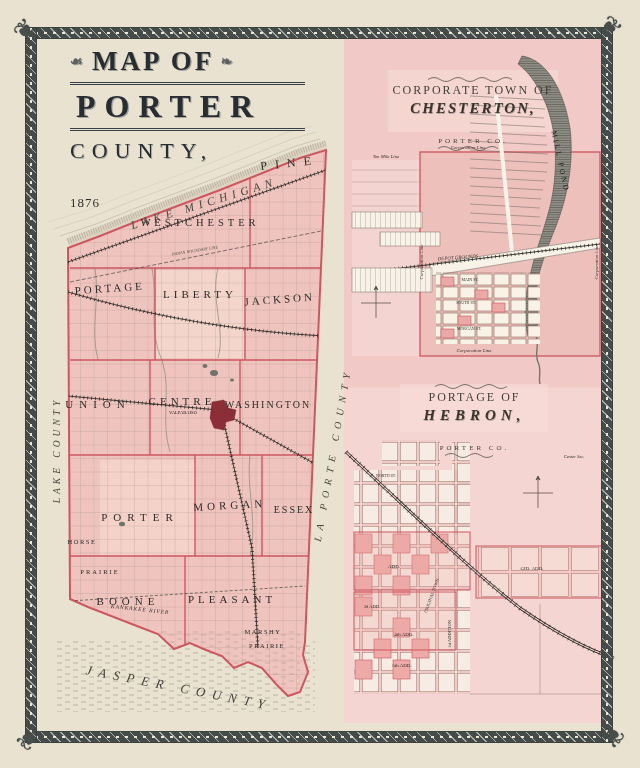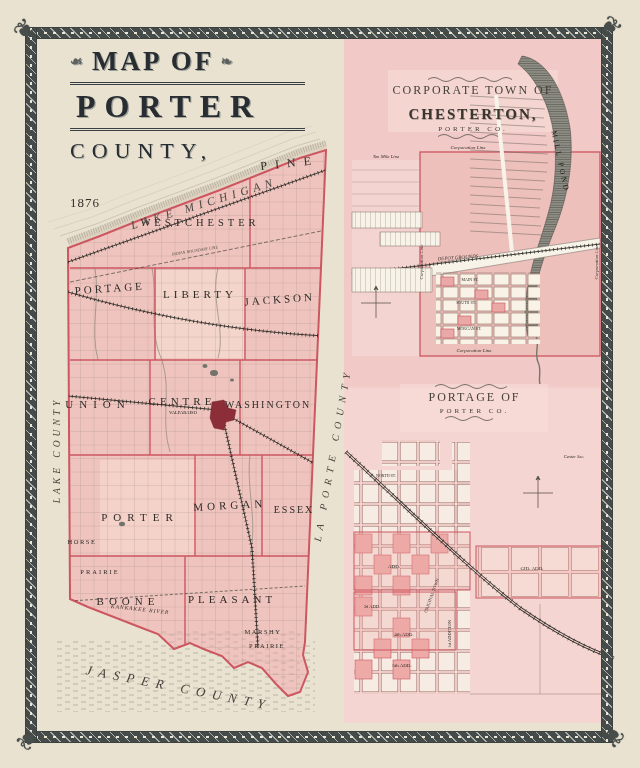--- a/index.html
+++ b/index.html
@@ -26,23 +26,23 @@
   .map-title .kicker::after{content:" ❧";font-size:14px;color:#5c625f;vertical-align:4px}
   .map-title .name{font-size:32px;font-weight:bold;letter-spacing:9px;margin-top:5px;padding:3px 6px;border-top:3px double #394043;border-bottom:3px double #394043;text-shadow:1.2px 1.2px 0 rgba(95,105,110,.5)}
   .map-title .suffix{font-size:22px;font-weight:normal;letter-spacing:7px;margin-top:7px;text-shadow:1px 1px 0 rgba(95,105,110,.45)}
   .map-title .year{font-size:13px;margin-top:31px;letter-spacing:1px;color:#33302a}
 
   
   .inset-title{position:absolute;text-align:center;z-index:2;color:#3a362e}
   #ches-title{left:378px;top:76px;width:190px}
   #heb-title{left:392px;top:383px;width:165px}
   .inset-kicker{font-size:12px;letter-spacing:2px;color:#45413a}
-  .inset-name{font-size:15px;font-weight:bold;letter-spacing:2px;margin-top:8px;text-shadow:.6px .6px 0 rgba(40,35,30,.3)}
+  .inset-name{font-size:15px;font-weight:bold;font-style:italic;letter-spacing:2px;margin-top:2px;text-shadow:.6px .6px 0 rgba(40,35,30,.3)}
   #heb-title .inset-name{letter-spacing:5px}
-  .inset-sub{font-size:7px;letter-spacing:3px;margin-top:2px;color:#45413a}
+  .inset-sub{font-size:7px;letter-spacing:3px;margin-top:20px;color:#45413a}
   .squiggle{display:block;margin:1px auto}
 </style>
 </head>
 <body>
 
 <svg class="art" width="640" height="768" viewBox="0 0 640 768">
   <defs>
     <clipPath id="countyClip">
       <path d="M68,248 L100,236 140,220 180,205 220,190 260,174 300,158 326,150 L305,642 L303,655 308,672 300,692 288,696 276,684 262,668 248,662 234,668 222,656 206,650 190,643 174,649 158,634 142,628 124,621 106,614 88,607 70,599 Z"></path>
     </clipPath>
@@ -311,20 +311,21 @@
   <svg class="squiggle" width="70" height="5">
       <path d="M0,2.5 q6,-4 12,0 t12,0 t12,0 t12,0 t12,0" stroke="#5a564e" fill="none" stroke-width="0.8"></path>
     </svg>
 </div>
 
 <div class="inset-title" id="heb-title">
   <svg class="squiggle" width="80" height="5">
       <path d="M0,2.5 q6,-4 12,0 t12,0 t12,0 t12,0 t12,0 t12,0" stroke="#5a564e" fill="none" stroke-width="0.8"></path>
     </svg>
   <div class="inset-kicker">PORTAGE OF</div>
+  <div class="inset-name">HEBRON,</div>
   <div class="inset-sub">PORTER CO.</div>
   <svg class="squiggle" width="60" height="5">
       <path d="M0,2.5 q6,-4 12,0 t12,0 t12,0 t12,0" stroke="#5a564e" fill="none" stroke-width="0.8"></path>
     </svg>
 </div>
 
 <div class="band h-band" style="top:28px"></div>
 <div class="band h-band" style="top:732px"></div>
 <div class="band v-band" style="left:26px"></div>
 <div class="band v-band" style="left:602px"></div>

